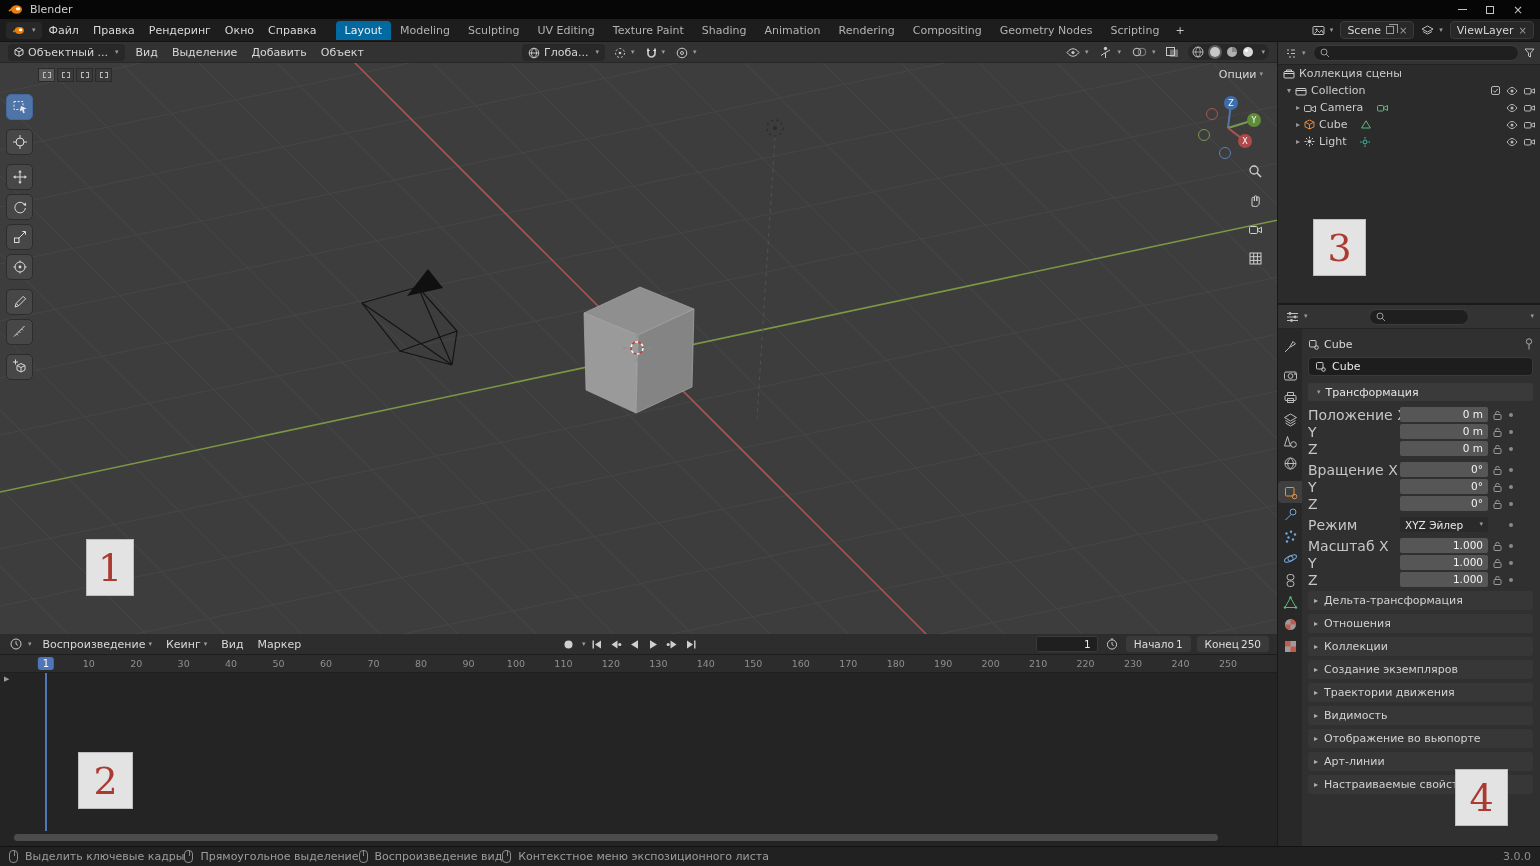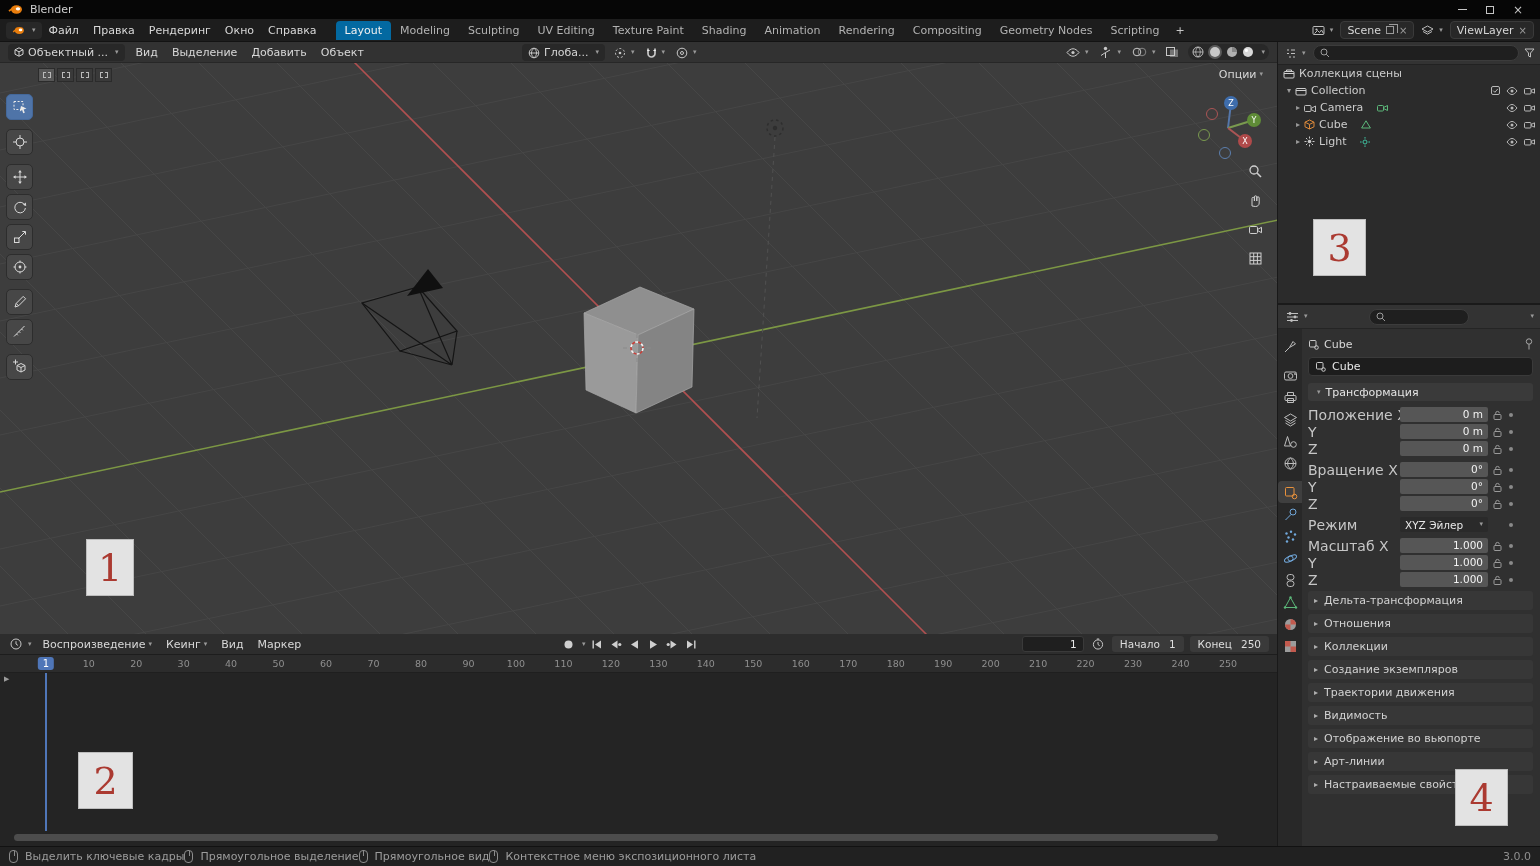--- a/index.html
+++ b/index.html
@@ -54,21 +54,21 @@
   .side-btn{width:20px;height:20px;display:flex;align-items:center;justify-content:center}
 
   
   #timeline{position:absolute;left:0;top:634px;width:1278px;height:212px;background:#242424;border-right:1px solid #191919}
   .tl-header{position:relative;height:21px;background:#2d2d2d;border-bottom:1px solid #1d1d1d;display:flex;align-items:center;padding:0 6px}
   .ed-icon{display:flex;align-items:center;gap:3px;padding:0 4px}
   .transport{position:absolute;left:560px;top:0;height:21px;display:flex;align-items:center;gap:3px}
   .tr-btn{width:16px;height:16px;display:flex;align-items:center;justify-content:center;border-radius:3px}
   .tl-right{position:absolute;right:8px;top:2px;display:flex;gap:6px;align-items:center}
   .frame-field{width:62px;height:16px;background:#1f1f1f;border:1px solid #3a3a3a;border-radius:3px;color:#e8e8e8;text-align:right;padding:1px 6px 0 0;font-size:10.5px}
-  .se-field{background:#3a3a3a;border-radius:3px;height:16px;padding:0 8px;display:flex;gap:9px;align-items:center;color:#dedede;font-size:10.5px;white-space:nowrap}
+  .se-field{background:#3a3a3a;border-radius:3px;height:16px;padding:0 8px;display:flex;gap:2px;align-items:center;color:#dedede;font-size:10.5px;white-space:nowrap}
   .tl-ruler{position:absolute;left:0;top:21px;width:100%;height:18px;background:#2c2c2c;border-bottom:1px solid #1f1f1f}
   .tick{position:absolute;top:3px;transform:translateX(-50%);color:#8f8f8f;font-size:9.5px}
   .playhead-chip{position:absolute;left:46px;top:2px;transform:translateX(-50%);background:#4f76b8;color:#fff;font-size:10px;border-radius:3px;padding:1px 5px;z-index:3}
   .tl-body{position:absolute;left:0;top:39px;width:100%;height:173px;background:#242424}
   .tl-expand{position:absolute;left:4px;top:2px;font-size:7px;color:#9a9a9a}
   .playhead-line{position:absolute;left:45px;top:0;width:2px;height:158px;background:#4f76b8}
   .tl-scroll{position:absolute;left:14px;bottom:5px;width:1204px;height:7px;background:#4c4c4c;border-radius:4px}
 
   
   #outliner{position:absolute;left:1278px;top:42px;width:262px;height:261px;background:#2b2b2b}
@@ -960,21 +960,21 @@
   <span class="sb-item">
       <span class="mouse"></span>
       <span>Выделить ключевые кадры</span>
     </span>
   <span class="sb-item">
       <span class="mouse"></span>
       <span>Прямоугольное выделение</span>
     </span>
   <span class="sb-item">
       <span class="mouse"></span>
-      <span>Прямоугольное вид</span>
+      <span>Воспроизведение вид</span>
     </span>
   <span class="sb-item">
       <span class="mouse"></span>
       <span>Контекстное меню экспозиционного листа</span>
     </span>
   <span class="sb-version">3.0.0</span>
 </div>
 
 <div class="annot" style="left:86px;top:539px;width:48px;height:57px">1</div>
 <div class="annot" style="left:78px;top:752px;width:55px;height:57px">2</div>

